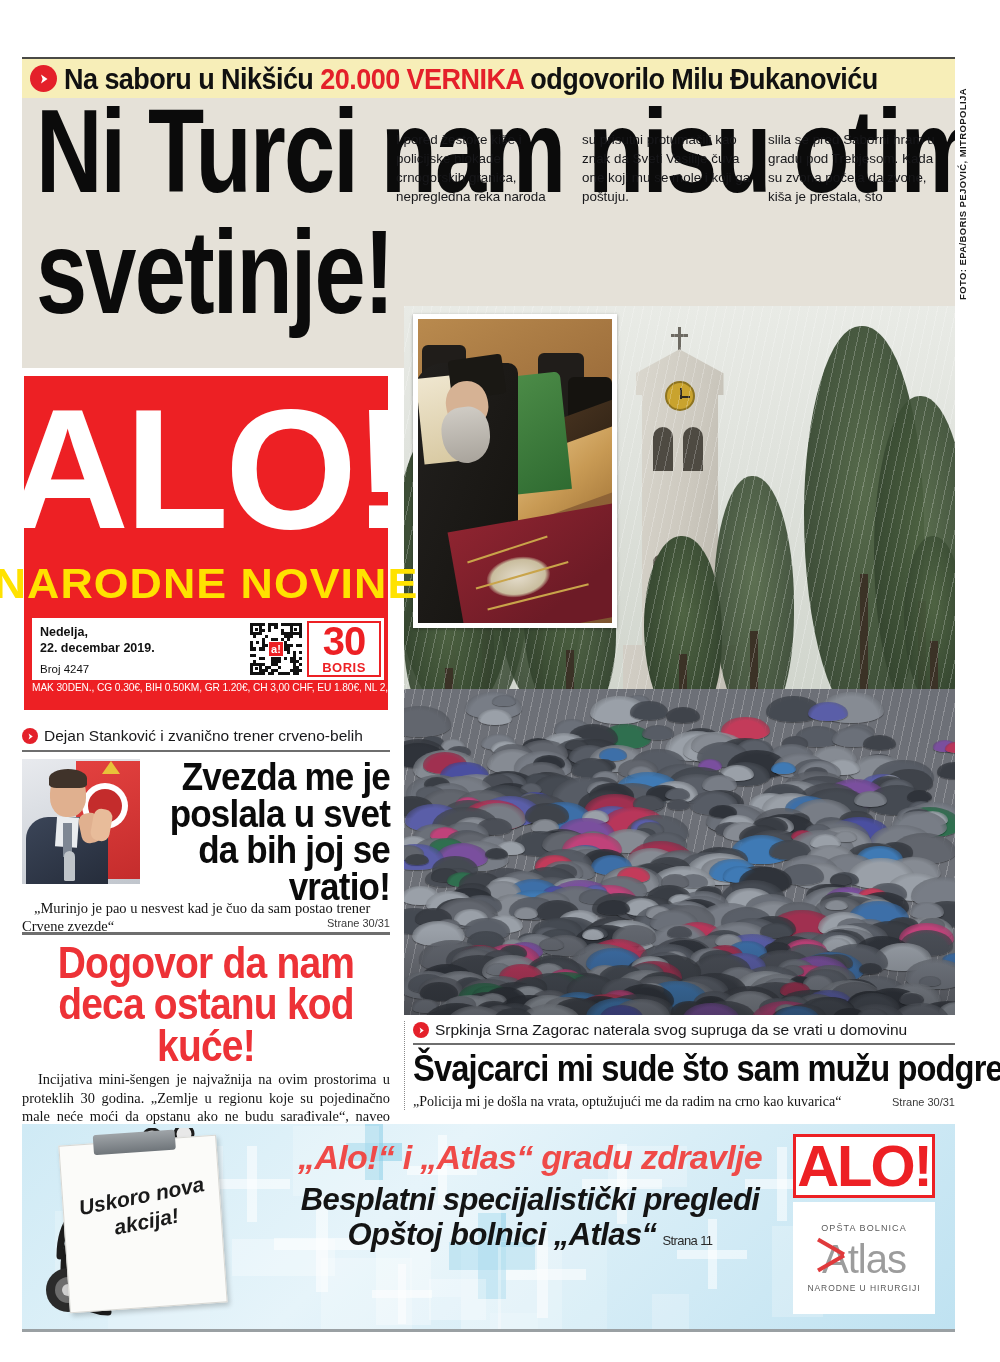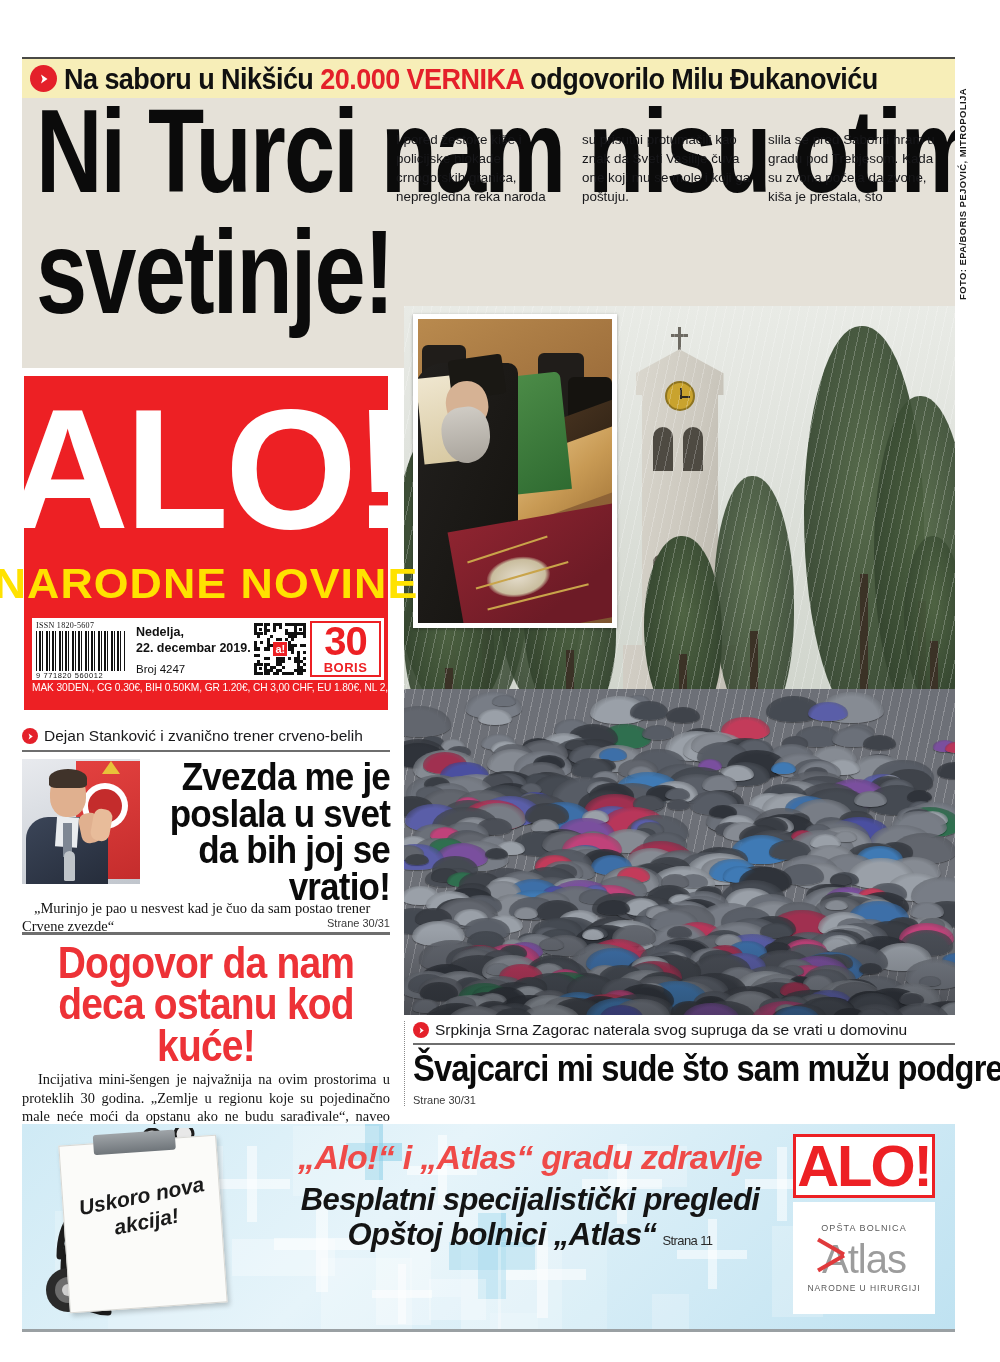--- a/index.html
+++ b/index.html
@@ -1396,25 +1396,20 @@
     </div>
   </div>
 
   <div class="photo-credit">FOTO: EPA/BORIS PEJOVIĆ, MITROPOLIJA</div>
 
   <div class="masthead">
     <div class="alo-logo">ALO!</div>
     <div class="alo-sub">NARODNE NOVINE</div>
 
     <div class="info-strip">
-      <div class="barcode-box">
-        <div class="issn-label">ISSN  1820-5607</div>
-        <div class="barcode"></div>
-        <div class="barcode-num">9  771820  560012</div>
-      </div>
       <div class="date-box">
         <div class="date-line">Nedelja,</div>
         <div class="date-line">22. decembar 2019.</div>
         <div class="issue-line">Broj 4247</div>
       </div>
       <div class="qr-box">
         <div class="qr" id="qr">
           <div class="qr-a">a!</div>
         <div class="qr-cell" style="left: 0px; top: 0px; width: 3.05882px; height: 3.05882px;"></div>
             <div class="qr-cell" style="left: 3.05882px; top: 0px; width: 3.05882px; height: 3.05882px;"></div>
@@ -1619,20 +1614,21 @@
     <div class="swiss-kicker">
       <span class="mini-arrow">
         <svg width="9" height="9" viewBox="0 0 14 14" aria-hidden="true">
           <path d="M4 2.5 L10.5 7 L4 11.5 L5.6 7 Z" fill="#ffffff"></path>
         </svg>
       </span>
       <span class="mini-kicker-text">Srpkinja Srna Zagorac naterala svog supruga da se vrati u domovinu</span>
     </div>
     <div class="swiss-head">Švajcarci mi sude što sam mužu podgrejala ručak</div>
     <div class="swiss-sub">
+      <span>„Policija mi je došla na vrata, optužujući me da radim na crno kao kuvarica“</span>
       <span class="page-ref" style="float:none;">Strane 30/31</span>
     </div>
   </div>
 
   <div class="advert">
     <div class="ad-crosses" id="adcrosses">
         <div class="xcross" style="left: 192px; top: 55px; width: 76px; height: 10px;"></div>
         <div class="xcross" style="left: 225px; top: 22px; width: 10px; height: 76px;"></div>
         <div class="xcross" style="left: 252px; top: 114px; width: 96px; height: 12px;"></div>
         <div class="xcross" style="left: 294px; top: 72px; width: 12px; height: 96px;"></div>

